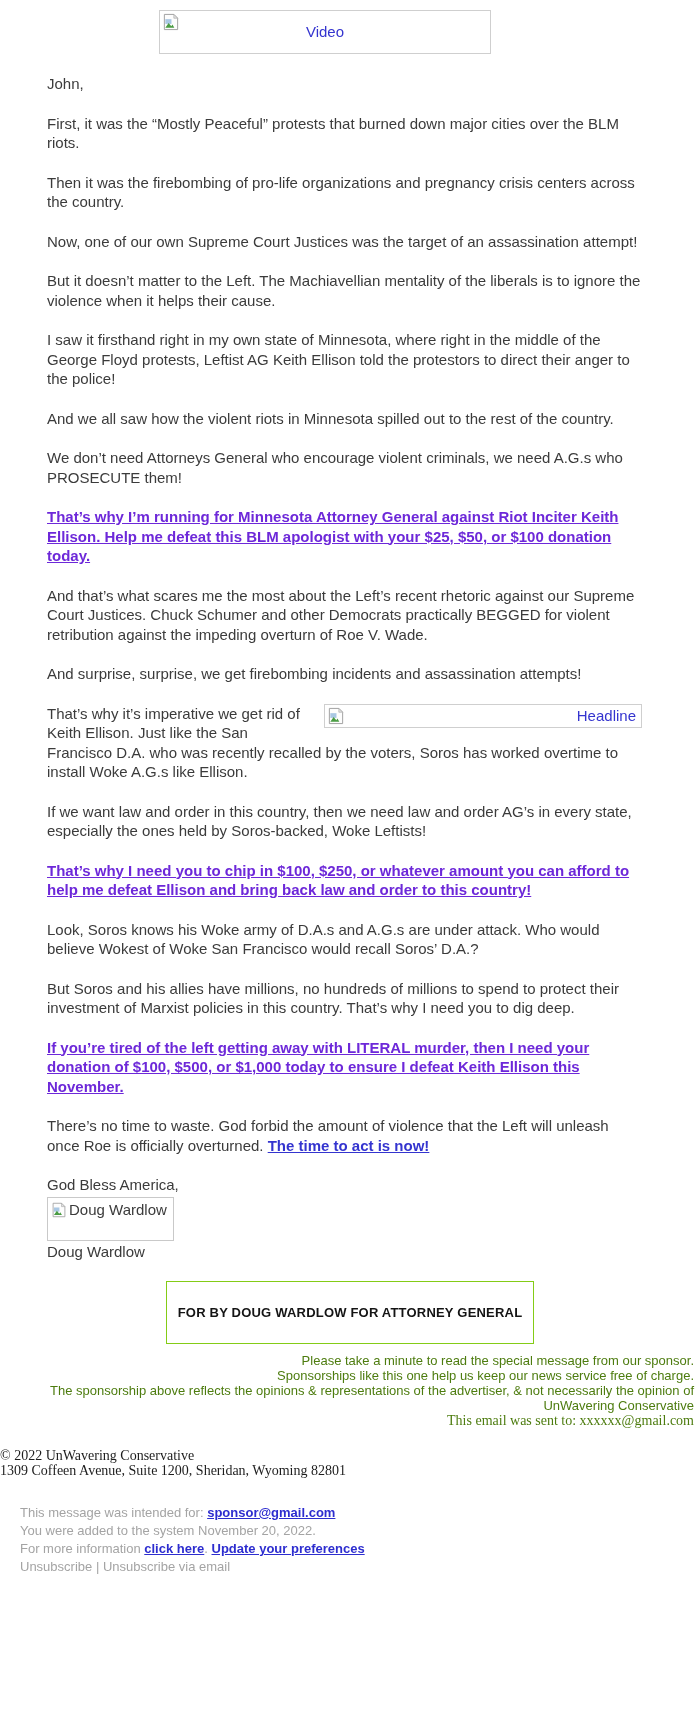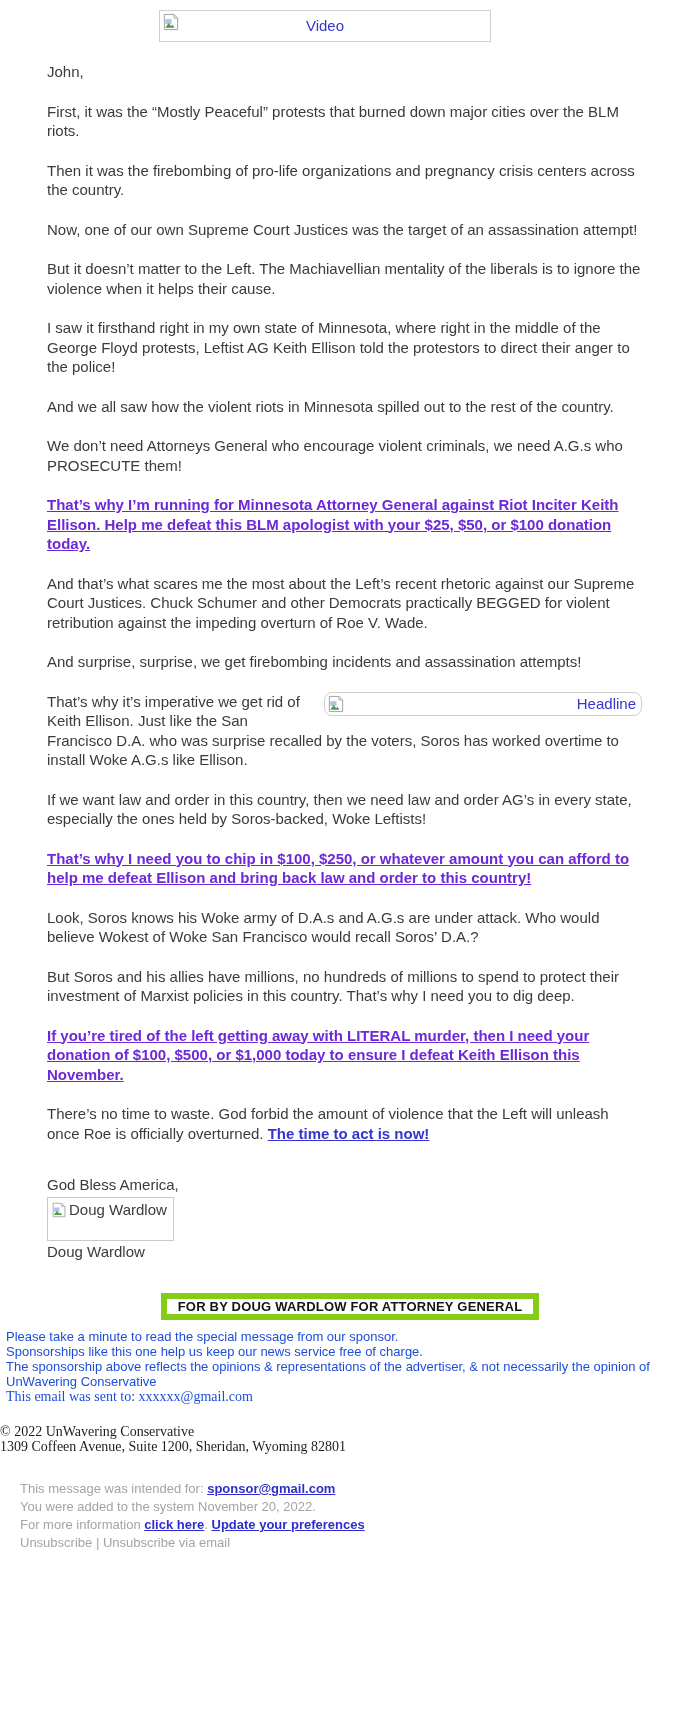--- a/index.html
+++ b/index.html
@@ -3,38 +3,38 @@
 <meta charset="utf-8">
 <style>
   html,body { margin:0; padding:0; background:#fff; }
   body { width:700px; min-height:1717px; font-family:"Liberation Sans",sans-serif; }
 
   .content { margin:10px 58px 0 47px; font-size:15px; line-height:19.5px; color:#3b3b3b; }
   .content p { margin:20px 0; }
 
   
   .img-banner { border:1px solid #cfcfcf; display:flex; align-items:center; box-sizing:border-box; background:#fff; }
-  .video-banner { width:332px; height:32px; margin:0 0 0 112px; }
+  .video-banner { width:332px; height:44px; margin:0 0 0 112px; }
   .banner-alt { flex:1; font-size:15px; color:#3434cf; }
   .video-banner .banner-alt { text-align:center; padding-right:20px; }
-  .headline-banner { float:right; width:318px; height:24px; margin:0 0 4px 10px;border-radius:8px; }
+  .headline-banner { float:right; width:318px; height:24px; margin:0 0 4px 10px; }
   .headline-banner .banner-alt { text-align:right; padding-right:5px; }
   .broken-icon { flex:0 0 auto; align-self:flex-start; margin:2px 0 0 2px; }
 
   a.donate-link { color:#6d28d9; font-weight:bold; text-decoration:underline; cursor:pointer; }
   .inline-link { color:#3434cf; font-weight:bold; text-decoration:underline; cursor:pointer; }
 
-  .signature { margin:32px 0; }
+  .signature { margin:20px 0; }
   .sig-img { display:inline-block; box-sizing:border-box; border:1px solid #c9c9c9; width:127px; min-height:44px; padding:2px 3px; margin:2px 0 1px 0; color:#3b3b3b; font-size:15px; line-height:20px; }
   .sig-img svg { float:left; margin:2px 2px 0 0; }
 
   .paid-box-wrap { text-align:center; margin-top:6px; }
-  .paid-box { display:inline-block; border:6px solid #84cc16; padding:0 11px; font-weight:bold; font-size:13px; color:#141414; letter-spacing:0.2px; }
+  .paid-box { display:inline-block; border:1px solid #84cc16; padding:23px 11px; font-weight:bold; font-size:13px; color:#141414; letter-spacing:0.2px; }
 
-  .sponsor-block { text-align:left; font-size:13px; line-height:15px; color:#1d4ed8; margin:9px 6px 0 6px; }
+  .sponsor-block { text-align:right; font-size:13px; line-height:15px; color:#4d7c0f; margin:9px 6px 0 6px; }
   .serif { font-family:"Liberation Serif",serif; font-size:14px; }
   .sent-to { margin-top:0; }
   .copy-block { text-align:left; margin-top:20px; font-family:"Liberation Serif",serif; font-size:14px; line-height:15px; color:#1d1d1d; }
 
   .gray-block { margin:26px 0 0 20px; font-size:13px; line-height:18px; color:#a4a4a4; }
   .gray-block a { color:#2d2dcf; font-weight:bold; text-decoration:underline; cursor:pointer; }
   .unsub { color:#a4a4a4; }
 </style>
 </head>
 <body>
@@ -74,21 +74,21 @@
       <span class="broken-icon">
         <svg width="18" height="18" viewBox="0 0 19 19">
           <path d="M2.5 1.5 h10 l4 4 v12 h-14 z" fill="#fdfdfd" stroke="#9e9e9e"></path>
           <path d="M12.5 1.5 v4 h4 z" fill="#e3e3e3" stroke="#9e9e9e" stroke-width="0.6"></path>
           <path d="M3.5 6.5 h6.5 v5 h-6.5 z" fill="#aac8e4"></path>
           <path d="M3.5 15.5 l3.5-5 2.8 3.4 1.2-1.7 2 3.3 z" fill="#4a9c43"></path>
         </svg>
       </span>
       <span class="banner-alt">Headline</span>
     </a>
-    <span>That’s why it’s imperative we get rid of Keith Ellison. Just like the San Francisco D.A. who was surprise recalled by the voters, Soros has worked overtime to install Woke A.G.s like Ellison.</span>
+    <span>That’s why it’s imperative we get rid of Keith Ellison. Just like the San Francisco D.A. who was recently recalled by the voters, Soros has worked overtime to install Woke A.G.s like Ellison.</span>
   </p>
 
   <p>If we want law and order in this country, then we need law and order AG’s in every state, especially the ones held by Soros-backed, Woke Leftists!</p>
 
   <p>
     <a class="donate-link">That’s why I need you to chip in $100, $250, or whatever amount you can afford to help me defeat Ellison and bring back law and order to this country!</a>
   </p>
 
   <p>Look, Soros knows his Woke army of D.A.s and A.G.s are under attack. Who would believe Wokest of Woke San Francisco would recall Soros’ D.A.?</p>
   <p>But Soros and his allies have millions, no hundreds of millions to spend to protect their investment of Marxist policies in this country. That’s why I need you to dig deep.</p>

